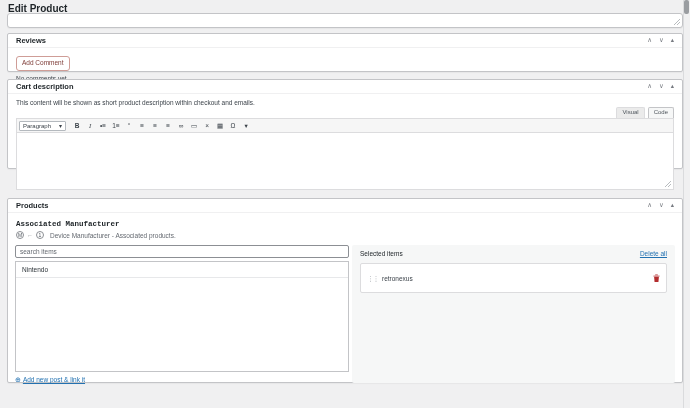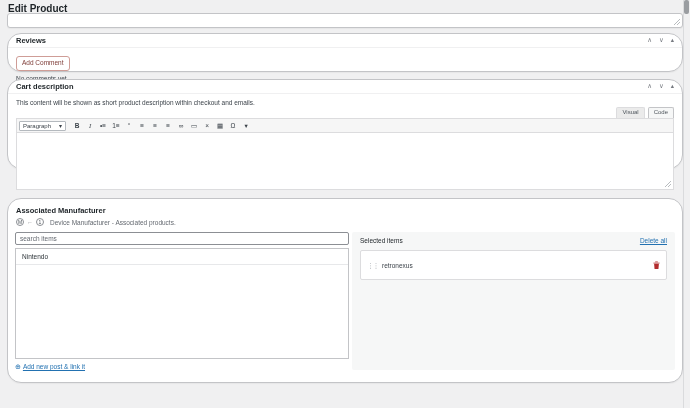--- a/index.html
+++ b/index.html
@@ -8,21 +8,21 @@
     position: relative;
     background: #f0f0f1;
     font-family: "Liberation Sans", sans-serif;
     color: #1d2327;
     overflow: hidden;
   }
   .page-title { position:absolute; left:8px; top:3px; font-size:10px; font-weight:bold; color:#1d2327; }
 
   .postbox {
     position:absolute; left:7px; width:676px;
-    background:#fff; border:1px solid #c3c4c7; border-radius:14px;
+    background:#fff; border:1px solid #c3c4c7; border-radius:2px;
     box-shadow:0 1px 1px rgba(0,0,0,.04);
   }
   .postbox-header {
     display:flex; justify-content:space-between; align-items:center;
     height:14px; padding:0 8px; border-bottom:1px solid #f0f0f1;
   }
   .postbox-title { font-size:7.5px; font-weight:bold; color:#1d2327; }
   .handle-actions { display:flex; gap:7px; color:#787c82; font-size:6.5px; line-height:1; }
   .handle-actions span { cursor:pointer; }
 
@@ -71,21 +71,21 @@
   .editor-content { position:relative; height:56px; background:#fff; }
   .resize-grip {
     position:absolute; right:2px; bottom:2px; width:6px; height:6px;
     background:linear-gradient(135deg,transparent 0 45%,#b8bcbf 45% 55%,transparent 55% 70%,#b8bcbf 70% 80%,transparent 80%);
     cursor:nwse-resize;
   }
 
   
   #products { top:198px; height:185px; }
   .products-body { padding:4px 7px; }
-  .assoc-title { font-size:7.5px; font-weight:bold; margin:3px 1px 3px; }
+  .assoc-title { font-size:7.5px; font-weight:bold; margin:3px 1px 3px;font-family:Liberation Mono, monospace; }
   .relation-row { display:flex; align-items:center; gap:2px; margin:0 1px 6px; }
   .rel-circle {
     width:8px; height:8px; border:1px solid #8c8f94; border-radius:50%;
     display:flex; align-items:center; justify-content:center;
     font-size:5px; color:#50575e; background:#fff;
   }
   .rel-arrow { font-size:6px; color:#8c8f94; line-height:1; margin:0 1px; }
   .relation-desc { font-size:6.5px; color:#646970; margin-left:4px; }
   .relation-cols { display:flex; gap:3px; height:138px; }
   .col-left { width:334px; display:flex; flex-direction:column; }
@@ -180,20 +180,28 @@
         <span class="tb-btn">▾</span>
       </div>
       <div class="editor-content">
         <span class="resize-grip"></span>
       </div>
     </div>
   </div>
 </div>
 
 <div class="postbox" id="products">
+  <div class="postbox-header">
+    <span class="postbox-title">Products</span>
+    <span class="handle-actions">
+      <span>∧</span>
+      <span>∨</span>
+      <span>▴</span>
+    </span>
+  </div>
   <div class="products-body">
     <div class="assoc-title">Associated Manufacturer</div>
     <div class="relation-row">
       <span class="rel-circle">M</span>
       <span class="rel-arrow">←</span>
       <span class="rel-circle">1</span>
       <span class="relation-desc">Device Manufacturer - Associated products.</span>
     </div>
     <div class="relation-cols">
       <div class="col-left">

